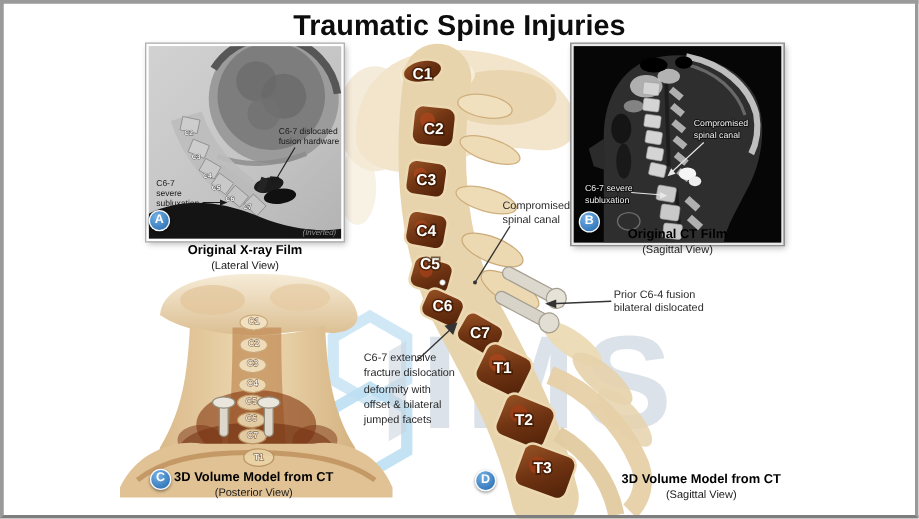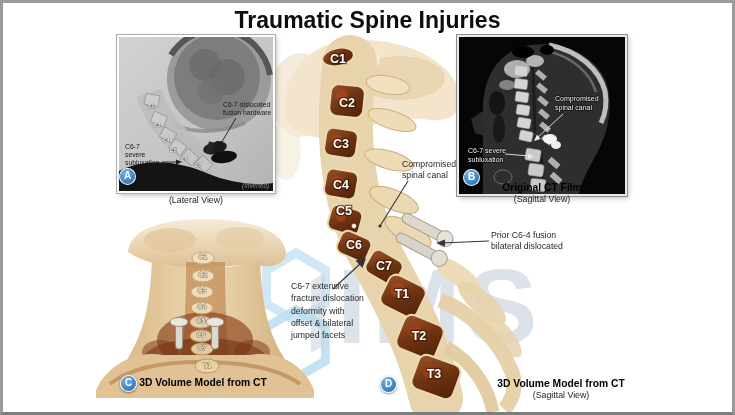--- a/index.html
+++ b/index.html
@@ -245,20 +245,21 @@
         <text x="6" y="120">severe</text>
         <text x="6" y="128">subluxation</text>
         <line x1="43" y1="125" x2="59" y2="125" stroke="#1a1a1a" stroke-width=".9"></line>
         <polygon points="63,125 57,122.5 57,127.5" fill="#1a1a1a"></polygon>
       </g>
       <text x="150" y="151" text-anchor="end" font-family="Liberation Sans, sans-serif" font-size="6.3" font-style="italic" fill="#8d8d8d">(Inverted)</text>
     </svg>
   </div>
   <div class="badge" style="left:119px;top:168px;">A</div>
   <div class="caption" style="left:117px;width:158px;top:195px;">
+    <div class="main">Original X-ray Film</div>
     <div class="view">(Lateral View)</div>
   </div>
 
   <div class="panel" id="panel-ct">
     <svg width="166" height="157" viewBox="0 0 166 157">
       <rect width="166" height="157" fill="#060606"></rect>
       <g>
         <path d="M24,157 L24,72 C24,40 40,12 72,8 C102,4 132,16 145,40 C155,60 151,90 141,110 C131,130 122,144 120,157 Z" fill="#2e2e2e"></path>
         <path d="M24,74 L12,82 L16,96 L25,99 Z" fill="#2b2b2b"></path>
         <path d="M90,8 C120,14 140,32 146,54 C148,66 146,78 142,86" stroke="#d8d8d8" stroke-width="5" fill="none" opacity=".85"></path>
@@ -315,19 +316,20 @@
   </div>
   <div class="badge" style="left:463px;top:169px;">B</div>
   <div class="caption" style="left:457px;width:170px;top:182px;">
     <div class="main">Original CT Film</div>
     <div class="view">(Sagittal View)</div>
   </div>
 
   <div class="badge" style="left:120px;top:375px;">C</div>
   <div class="caption" style="left:138px;width:130px;top:377px;">
     <div class="main">3D Volume Model from CT</div>
+    <div class="view">(Posterior View)</div>
   </div>
   <div class="badge" style="left:380px;top:376px;">D</div>
   <div class="caption" style="left:496px;width:130px;top:378px;">
     <div class="main">3D Volume Model from CT</div>
     <div class="view">(Sagittal View)</div>
   </div>
 </div>
 
 </body></html>

